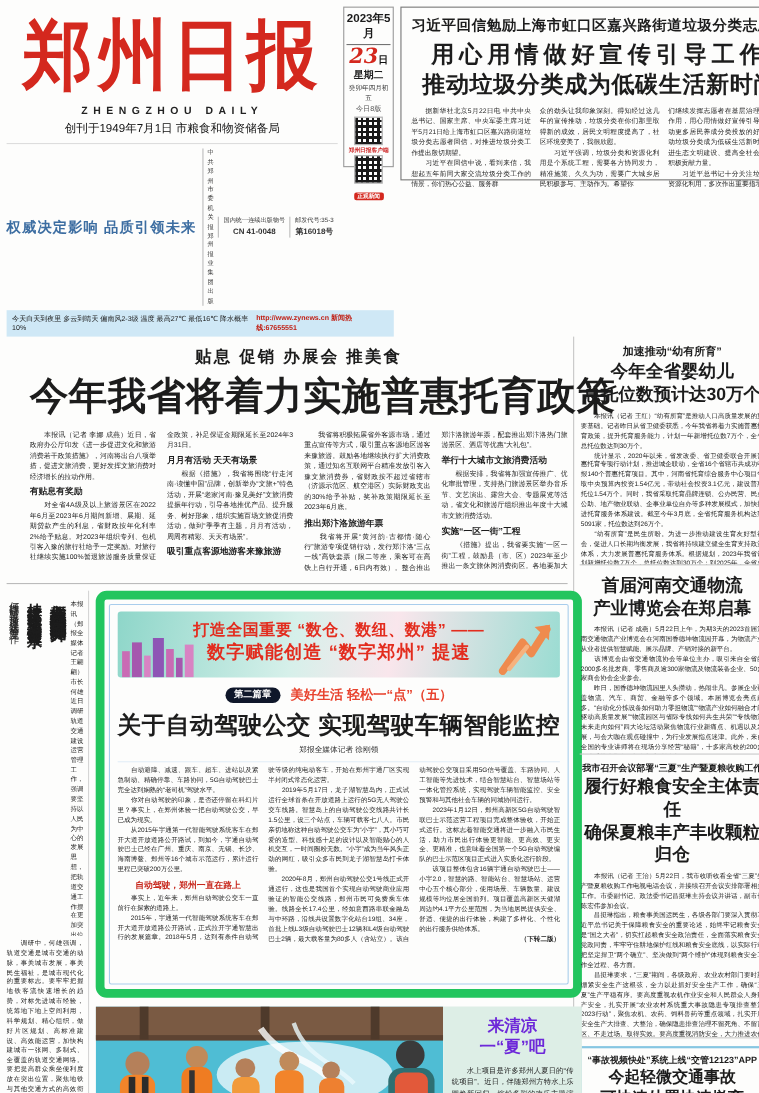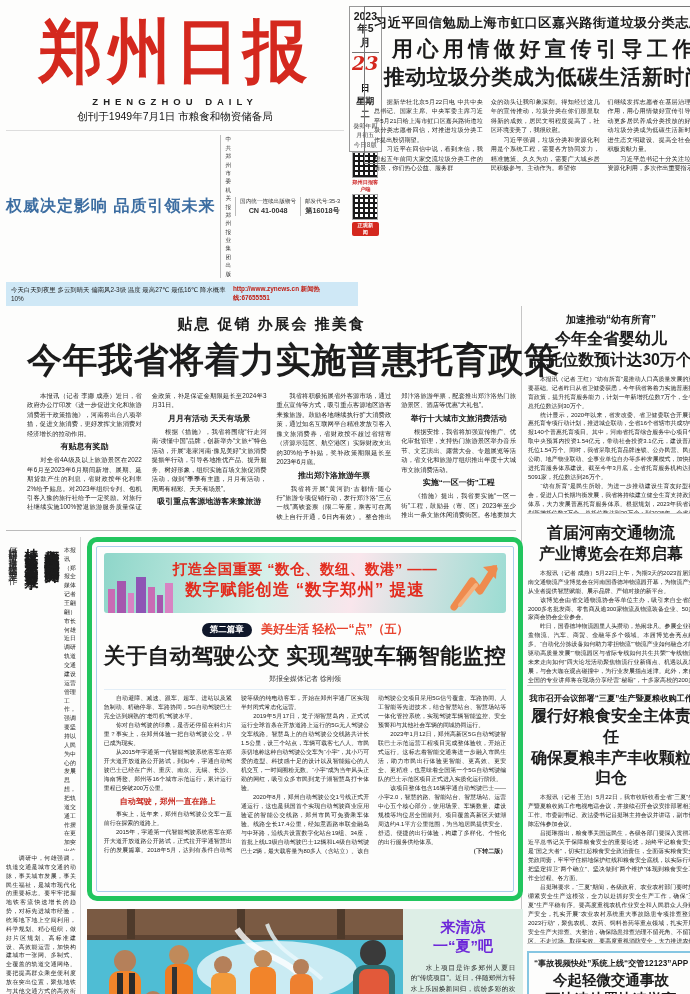--- a/index.html
+++ b/index.html
@@ -10,21 +10,21 @@
   
   .header { display:flex; gap:6px; padding:6px 6px 0 6px; }
   .head-left { width:352px; }
   .head-top { display:flex; gap:5px; }
   .masthead { flex:1; text-align:center; padding-top:2px; }
   .mh-title { font-family:"DejaVu Serif","Liberation Serif",serif; font-weight:900; font-size:64px;
               line-height:1.35; color:#d4281e; letter-spacing:4px; transform:scaleY(1.08); }
   .mh-en { font-size:9.5px; font-weight:bold; letter-spacing:5px; color:#222; margin-top:2px; }
   .mh-founding { font-size:10.5px; margin-top:3px; color:#111; }
   .slogan-row { display:flex; align-items:center; margin-top:6px; border-top:1px solid #ddd; padding-top:4px; }
-  .slogan { color:#3c6da1; font-weight:bold; font-size:16px; letter-spacing:1px; padding-right:5px; white-space:nowrap; }
+  .slogan { color:#3c6da1; font-weight:bold; font-size:13px; letter-spacing:1px; padding-right:5px; white-space:nowrap; }
   .mh-cell { font-size:5.6px; color:#333; line-height:1.5; padding:0 4px; border-left:1px solid #bbb; text-align:center; white-space:nowrap; }
   .mh-cell b { display:block; font-size:7.2px; }
   .datebox { width:62px; border:1px solid #999; text-align:center; padding:3px 2px 4px 2px; height:146px; }
   .db-ym { font-weight:bold; font-size:10.5px; border-bottom:1px solid #737373; padding-bottom:2px; }
   .db-day { color:#d4281e; font-family:"DejaVu Serif",serif; font-style:italic; font-weight:bold; font-size:19px; line-height:1.1; }
   .db-day small { font-size:9px; font-style:normal; color:#111; }
   .db-week { font-weight:bold; font-size:9px; }
   .db-lunar { font-size:6px; color:#333; margin-top:1px; }
   .db-pages { font-size:6.5px; color:#555; margin:1px 0 2px 0; }
   .qr { width:26px; height:26px; margin:1px auto 0 auto; border:1px solid #aaa;
@@ -48,35 +48,35 @@
   .content { display:flex; padding:0 6px; }
   .main { width:516px; padding-right:5px; border-right:1px solid #c6c6c6; }
   .rail { flex:1; padding-left:5px; }
 
   
   .lead { text-align:center; padding-top:9px;margin-left:21px; }
   .lead-kicker { font-size:15px; font-weight:800; letter-spacing:2px; }
   .lead-headline { font-size:35px; font-weight:900; letter-spacing:0.5px; margin:3px 0 7px 0; white-space:nowrap; }
   .lead-body { column-count:4; column-gap:10px; text-align:justify; font-size:6.3px; line-height:1.5;
                height:132px; overflow:hidden; }
-  .lead-body .sub { font-weight:800; text-align:center; font-size:8px; margin:3px 0 2px 0; }
+  .lead-body .sub { font-weight:800; text-align:left; font-size:8px; margin:3px 0 2px 0; }
 
   
   .mid { display:flex; border-top:1px solid #bbb; margin-top:7px; padding-top:6px; }
   .metro { width:118px; border-right:1px solid #d5d5d5; padding-right:4px; }
   .metro-top { display:flex; height:314px; }
   .v { writing-mode:vertical-rl; text-orientation:upright; }
   .m-kicker { font-size:9px; color:#222; padding:2px 1px 0 0; letter-spacing:2px; }
   .m-h2 { font-size:13.5px; font-weight:800; margin:0 2px; letter-spacing:2px; }
   .m-h1 { font-size:15px; font-weight:900; margin-right:3px; letter-spacing:1px; }
   .m-body { flex:1; font-size:5.9px; line-height:1.5; text-align:justify; overflow:hidden; }
   .m-body2 { font-size:5.9px; line-height:1.5; text-align:justify; overflow:hidden; height:168px; margin-top:3px; }
 
   .center { flex:1; padding-left:6px; }
-  .redbox { border:5px solid #22c55e; border-radius:10px; padding:4px; }
+  .redbox { border:8px solid #22c55e; border-radius:10px; padding:4px; }
   .redbox-inner { border:1px solid #a9cdec; padding:6px 7px; border-radius:2px; }
   .fbanner { height:60px; border-radius:3px; position:relative; overflow:hidden; text-align:center;
              background:linear-gradient(100deg,#8ed6c9 0%,#d6f0ea 40%,#f9e6ec 62%,#9adcd2 100%); padding-top:7px; }
   .fb1 { color:#e32c1e; font-weight:900; font-size:14.5px; letter-spacing:0.5px; position:relative; z-index:2; }
   .fb2 { color:#e32c1e; font-weight:900; font-size:16.5px; letter-spacing:1px; position:relative; z-index:2; }
   .fb-skyline { position:absolute; left:2px; bottom:0; z-index:1; }
   .fb-arrows { position:absolute; right:4px; bottom:2px; z-index:1; }
   .badge-row { text-align:center; margin:7px 0 2px 0; }
   .badge { display:inline-block; background:#0f172a; color:#fff; border-radius:9px; font-size:8.5px;
            font-weight:bold; padding:1px 8px; vertical-align:middle; }

